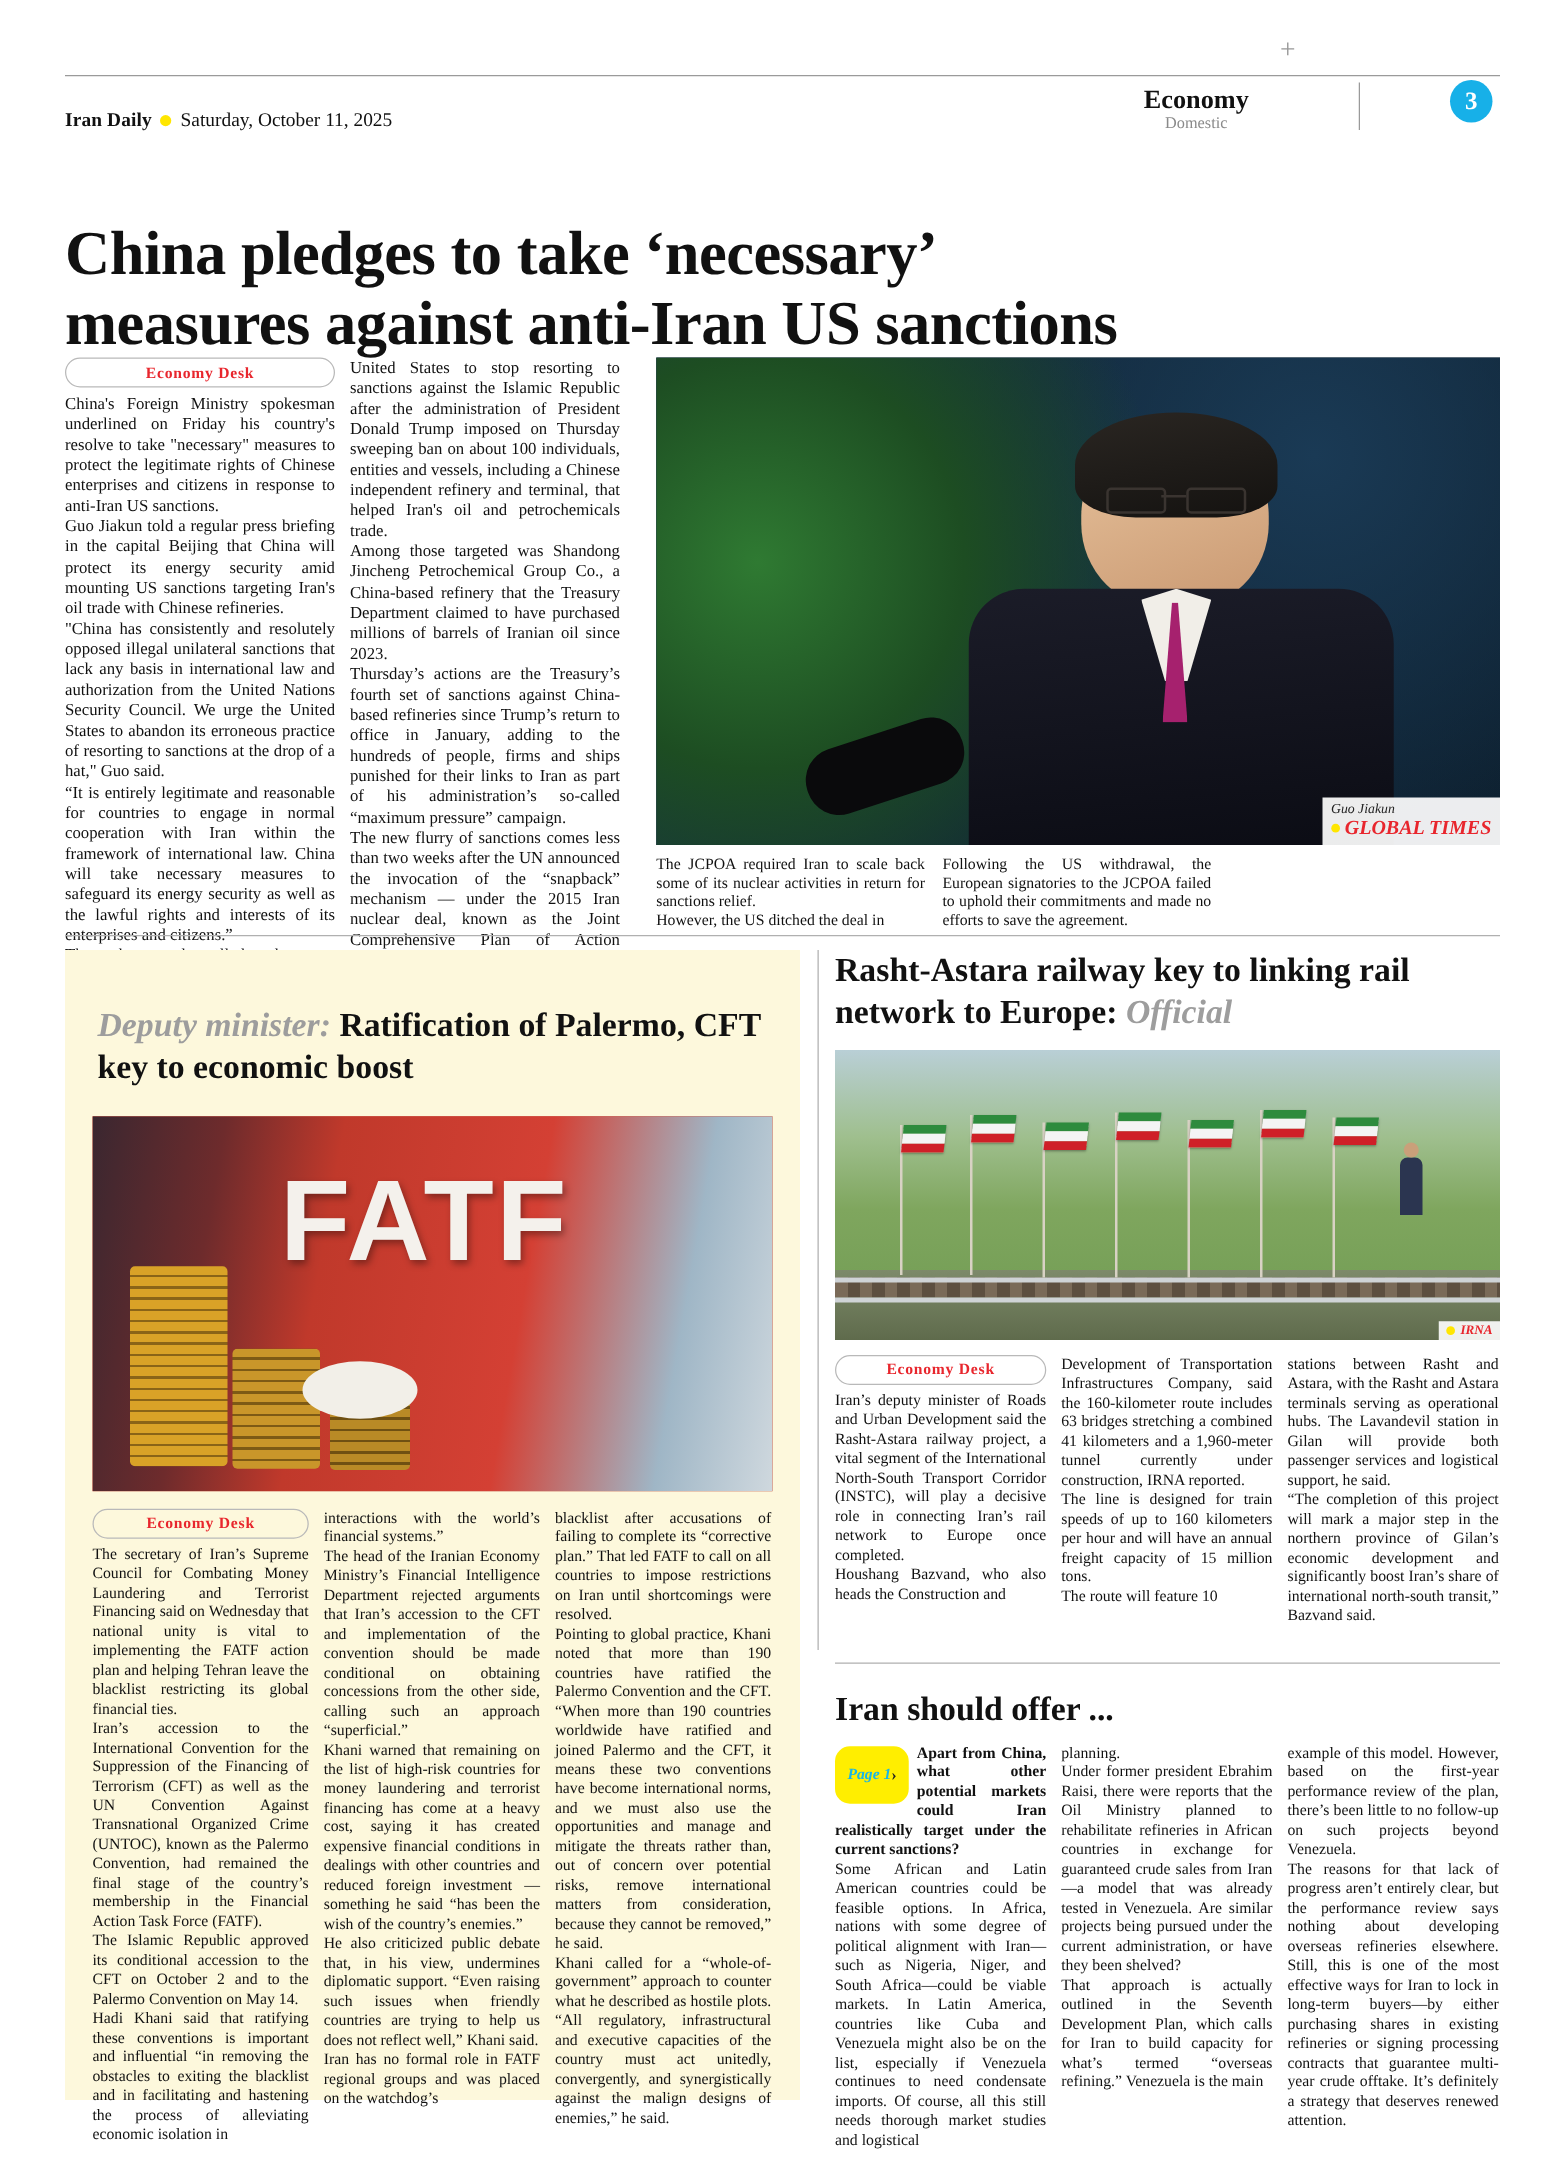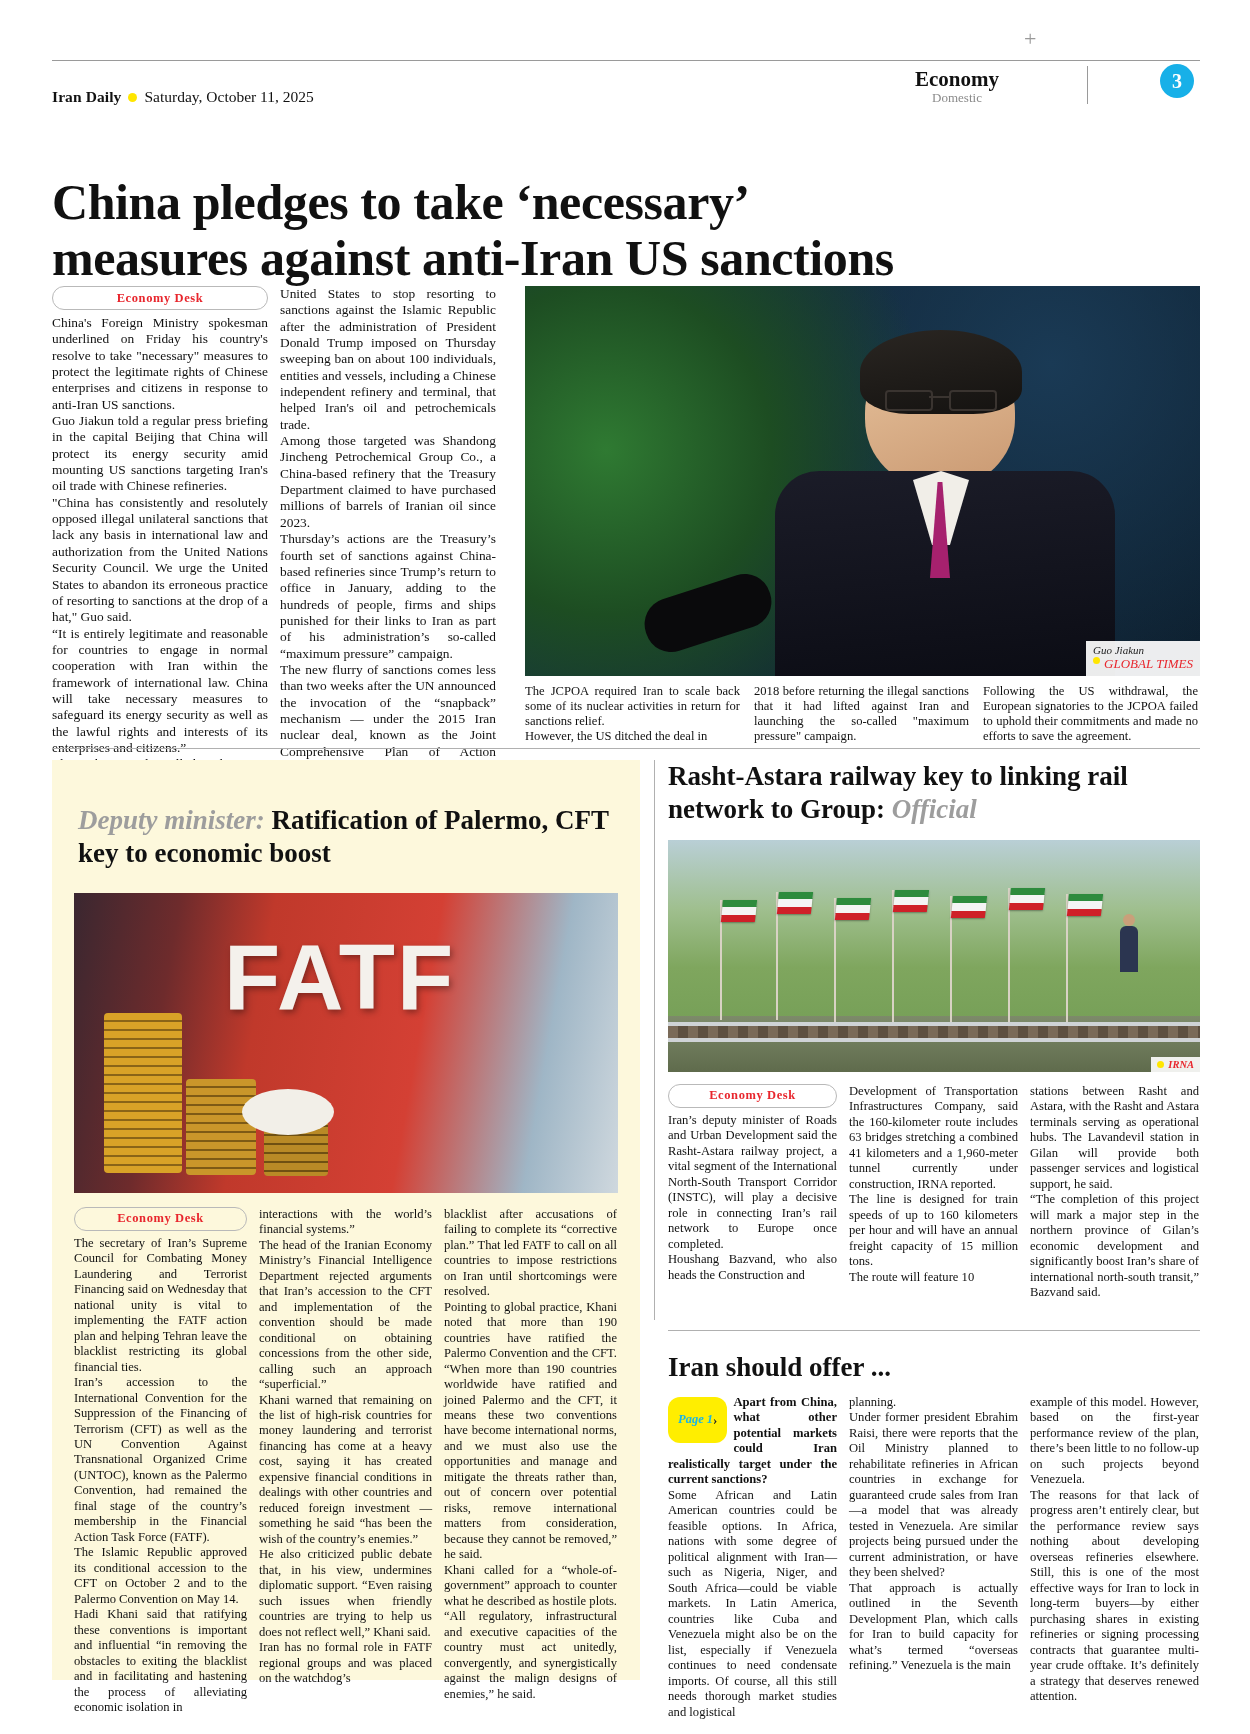--- a/index.html
+++ b/index.html
@@ -46,21 +46,21 @@
     color:#e8262d;font-weight:bold;font-size:12.5px;letter-spacing:.6px;margin-bottom:5px;background:transparent;}
   p.body{margin:0;font-size:13.4px;line-height:1.22;text-align:justify;
     hyphens:auto;-webkit-hyphens:auto;}
   p.body + p.body{margin-top:0;}
 
   
   .lead-photo{position:absolute;left:525px;top:286px;width:675px;height:390px;overflow:hidden;background:#0b2230;}
   .photocredit{position:absolute;right:0;bottom:0;background:rgba(255,255,255,.92);
     padding:3px 7px 4px 7px;text-align:left;line-height:1.15;}
   .pc-name{font-size:11px;font-style:italic;color:#222;}
-  .pc-src{font-size:13px;font-style:italic;font-weight:normal;color:#e8262d;display:flex;align-items:flex-start;gap:4px;}
+  .pc-src{font-size:16px;font-style:italic;font-weight:bold;color:#e8262d;display:flex;align-items:center;gap:4px;}
   .pc-dot{width:7px;height:7px;border-radius:50%;background:#ffe600;display:inline-block;}
 
   
   .lead-caption{position:absolute;left:525px;top:684px;width:675px;display:flex;gap:14px;}
   .capcol{width:215px;}
   .capcol p{margin:0;font-size:12.6px;line-height:1.2;text-align:justify;}
 
   
   .hr-thin{position:absolute;background:#b0b0b0;height:1px;}
 
@@ -174,23 +174,20 @@
       </div>
     </div>
   </div>
 
   <div class="lead-caption">
     <div class="capcol">
       <p>The JCPOA required Iran to scale back some of its nuclear activities in return for sanctions relief.</p>
       <p>However, the US ditched the deal in</p>
     </div>
     <div class="capcol">
-      <p>2018 before returning the illegal sanctions that it had lifted against Iran and launching the so-called "maximum pressure" campaign.</p>
-    </div>
-    <div class="capcol">
       <p>Following the US withdrawal, the European signatories to the JCPOA failed to uphold their commitments and made no efforts to save the agreement.</p>
     </div>
   </div>
 
   <div class="hr-thin" style="left:52px;top:748px;width:1148px;"></div>
   <div class="hr-thin" style="left:654px;top:760px;width:1px;height:560px;"></div>
   <div class="hr-thin" style="left:668px;top:1330px;width:532px;"></div>
 
   <div class="feature-left">
     <h2 class="fl-hed">
@@ -227,21 +224,21 @@
       <div class="fl-col">
         <p>blacklist after accusations of failing to complete its “corrective plan.” That led FATF to call on all countries to impose restrictions on Iran until shortcomings were resolved.</p>
         <p>Pointing to global practice, Khani noted that more than 190 countries have ratified the Palermo Convention and the CFT. “When more than 190 countries worldwide have ratified and joined Palermo and the CFT, it means these two conventions have become international norms, and we must also use the opportunities and manage and mitigate the threats rather than, out of concern over potential risks, remove international matters from consideration, because they cannot be removed,” he said.</p>
         <p>Khani called for a “whole-of-government” approach to counter what he described as hostile plots. “All regulatory, infrastructural and executive capacities of the country must act unitedly, convergently, and synergistically against the malign designs of enemies,” he said.</p>
       </div>
     </div>
   </div>
 
   <div class="feature-right">
     <h2 class="fr-hed">
-      <span>Rasht-Astara railway key to linking rail network to Group:</span>
+      <span>Rasht-Astara railway key to linking rail network to Europe:</span>
       <span class="hed-kicker">Official</span>
     </h2>
     <div class="fr-photo">
       <div class="gradbg" style="background:linear-gradient(180deg,#b9cfd6 0%,#9fbf8e 30%,#7fa65e 55%,#6f9a52 100%);"></div>
       <div style="position:absolute;left:0;bottom:0;width:100%;height:56px;background:linear-gradient(180deg,#7d8a6a,#5f6b4c);"></div>
       <div style="position:absolute;left:0;bottom:34px;width:100%;height:16px;background:repeating-linear-gradient(90deg,#7a6a58 0 10px,#5d4f40 10px 20px);"></div>
       <div style="position:absolute;left:0;bottom:46px;width:100%;height:4px;background:#cfd3d6;"></div>
       <div style="position:absolute;left:0;bottom:30px;width:100%;height:4px;background:#cfd3d6;"></div>
       <div class="pole" style="left:52px;top:60px;height:120px;"></div>
       <div class="flag" style="left:54px;top:60px;">

